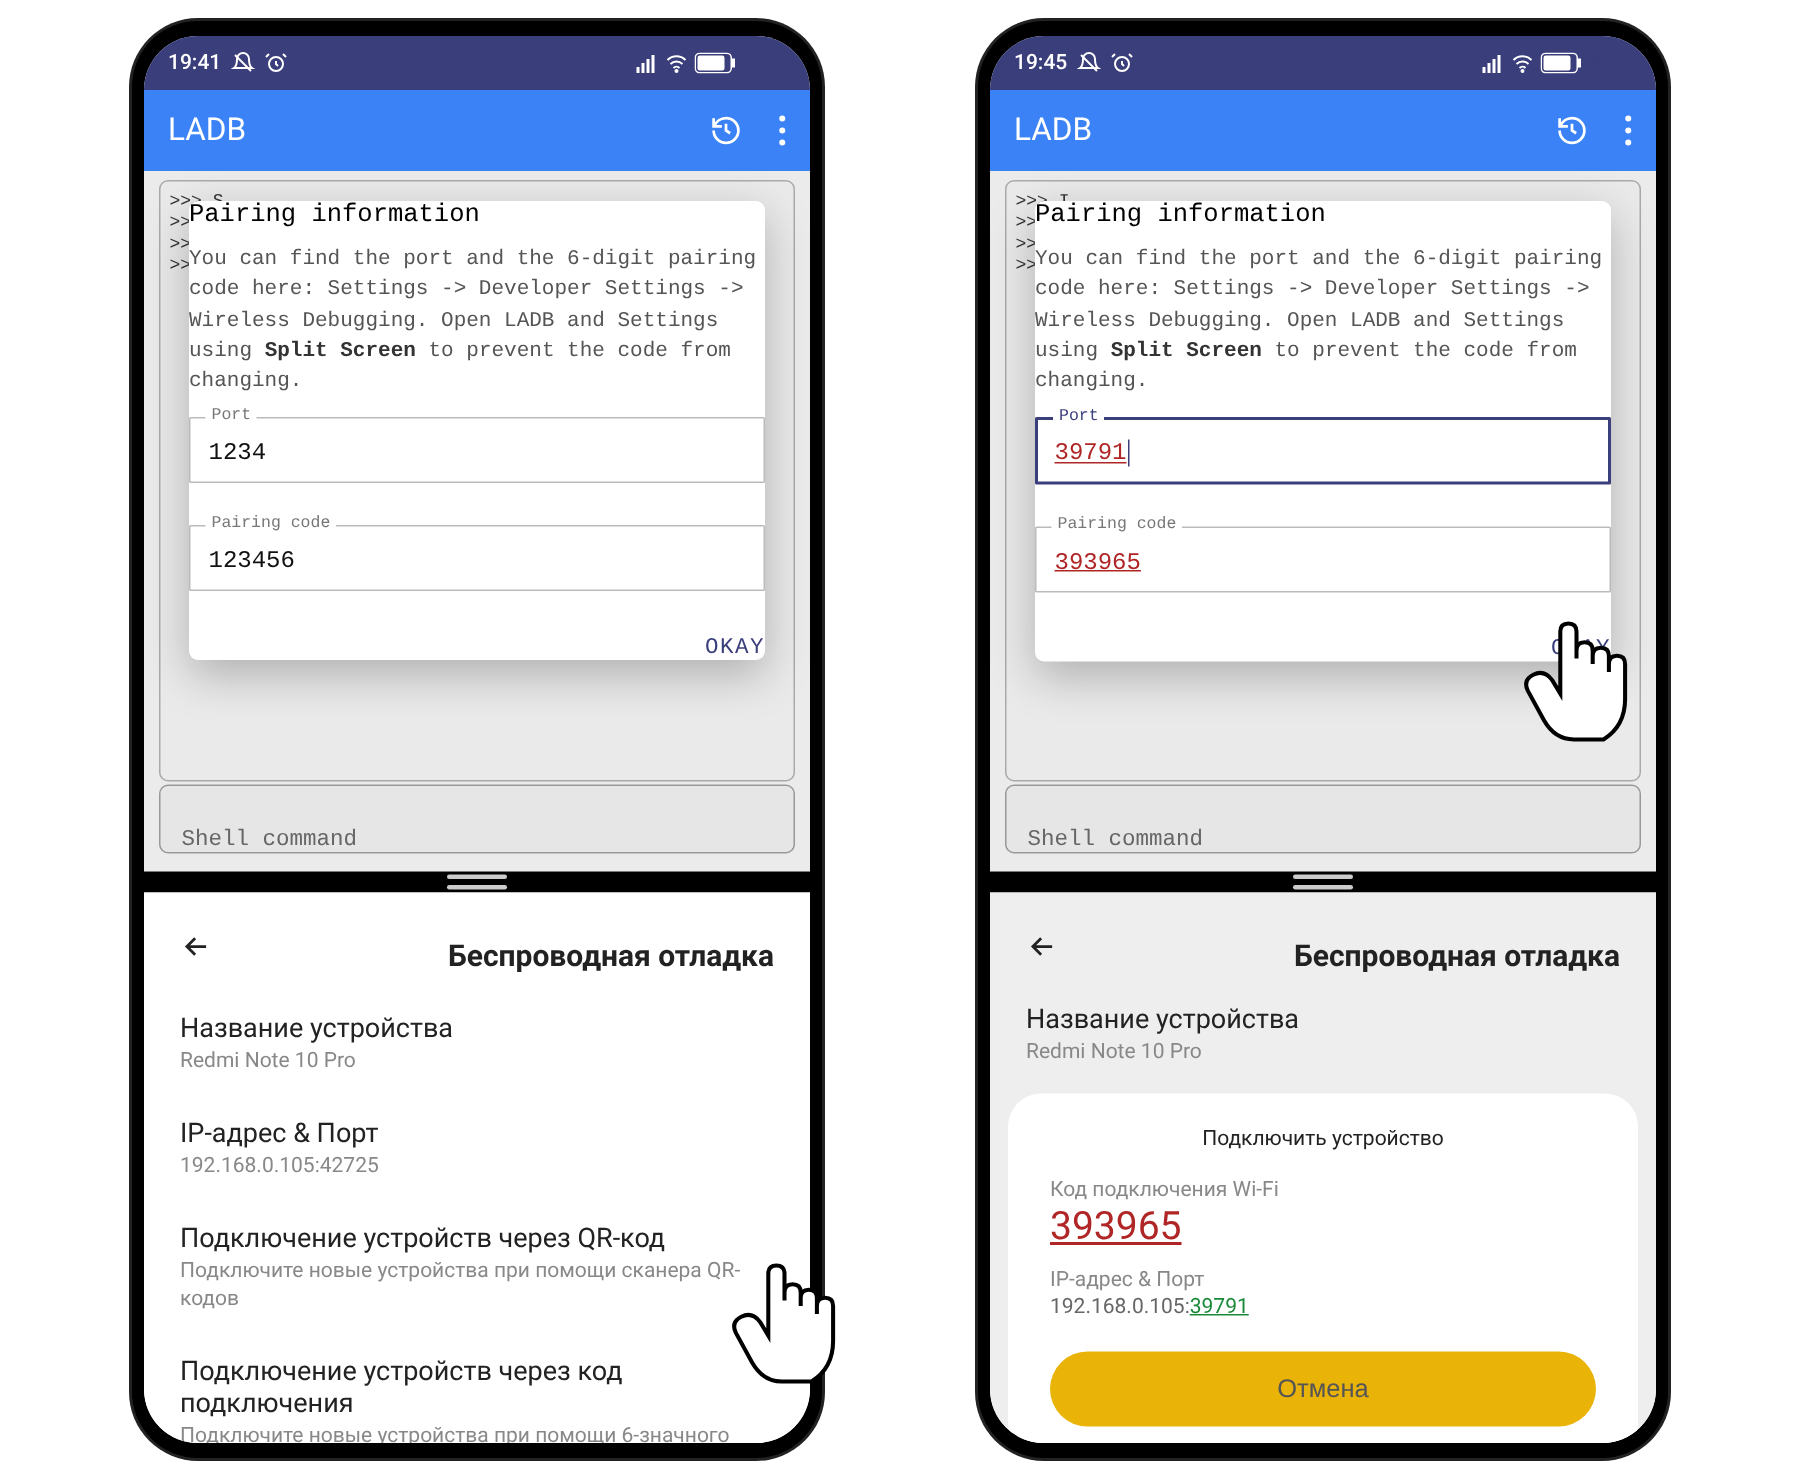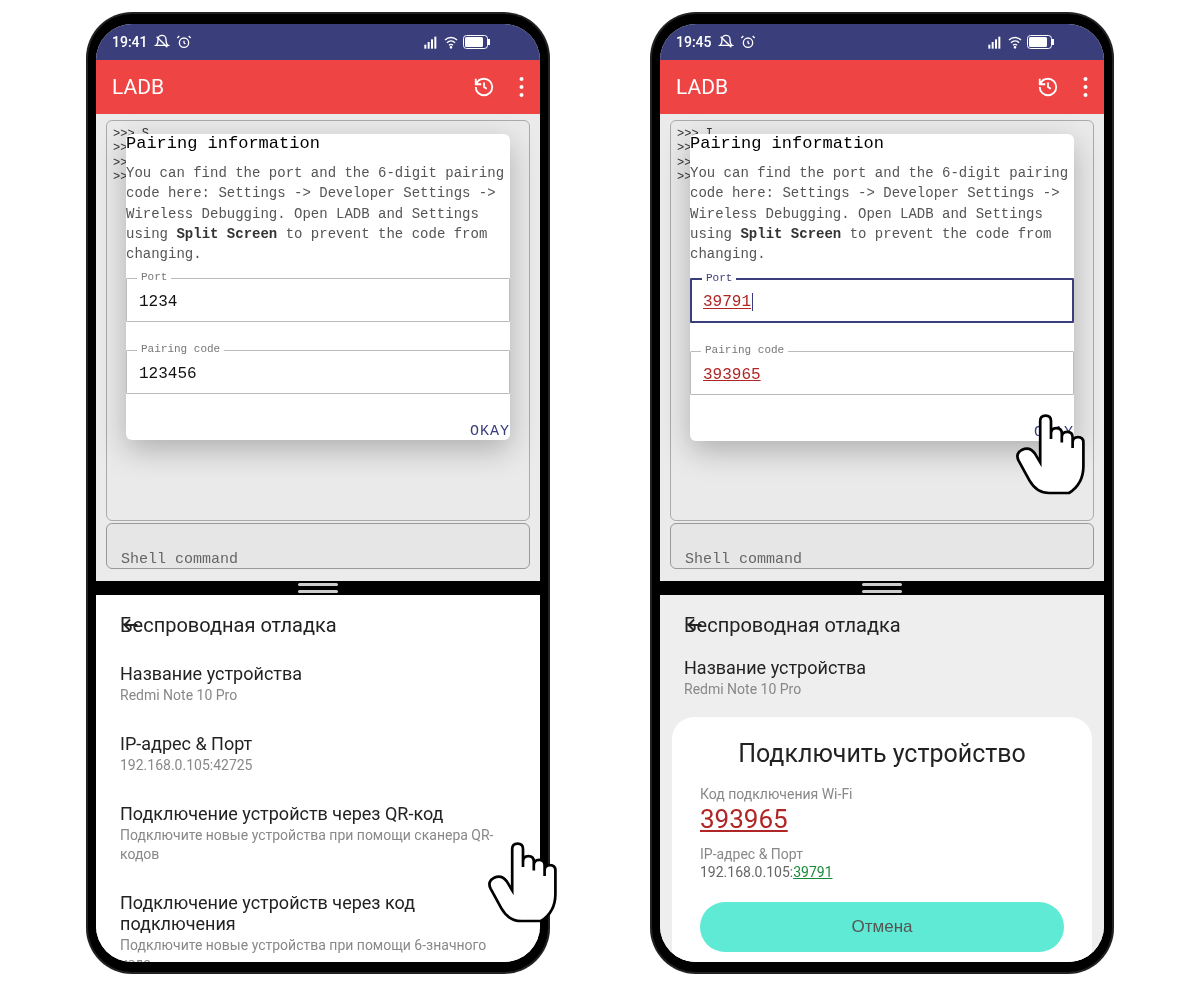--- a/index.html
+++ b/index.html
@@ -43,21 +43,21 @@
     font-weight: 500;
   }
   .status-left { display: flex; align-items: center; gap: 6px; }
   .status-right { display: flex; align-items: center; gap: 4px; }
   .ico-svg { width: 16px; height: 16px; display: inline-block; }
   .batt { display: inline-flex; align-items: center; font-size: 10px; gap: 23px; }
 
   
   .appbar {
     height: 54px;
-    background: #ef4444;
+    background: #3b82f6;
     color: #fff;
     display: flex;
     align-items: center;
     justify-content: space-between;
     padding: 0 16px;
   }
   .appbar-title { font-size: 21px; font-weight: 400; }
   .appbar-actions { display: flex; align-items: center; gap: 24px; }
   .appbar-ico { width: 22px; height: 22px; }
 
@@ -186,60 +186,61 @@
     overflow: hidden;
   }
   .settings-header {
     display: flex;
     align-items: center;
     padding: 18px 24px 12px;
   }
   .back-arrow { width: 22px; height: 22px; }
   .settings-title {
     flex: 1;
-    text-align: left;
+    text-align: right;
     font-size: 20px;
     color: #222;
-    font-weight: 400;
+    font-weight: 700;
     margin-left: -22px;
+    margin-top: 12px;
   }
   .settings-item { padding: 14px 24px; }
   .settings-item .s-label { font-size: 18px; color: #222; margin-bottom: 2px; }
   .settings-item .s-sub { font-size: 14px; color: #888; line-height: 1.35; }
 
   
   .bottom-half.gray { background: #eeeeee; }
   .connect-card {
     background: #fff;
     border-radius: 22px;
     margin: 10px 12px 0;
     padding: 22px 28px 20px;
   }
   .connect-title {
     text-align: center;
-    font-size: 25px;
+    font-size: 14px;
     color: #222;
     margin-bottom: 18px;
   }
   .connect-label { font-size: 14px; color: #888; margin-bottom: 2px; }
   .connect-code {
     font-size: 26px;
     color: #b02626;
     text-decoration: underline;
     text-decoration-color: #b02626;
     margin-bottom: 12px;
   }
   .connect-ip { font-size: 14px; color: #666; }
   .connect-ip .portnum { color: #1a8a3a; text-decoration: underline; }
   .cancel-btn {
     margin-top: 22px;
     width: 100%;
     height: 50px;
     border-radius: 28px;
-    background: #5eead4;
+    background: #eab308;
     border: none;
     font-size: 17px;
     color: #555;
   }
 
   
   .hand-cursor {
     position: absolute;
     width: 90px;
     height: 90px;

